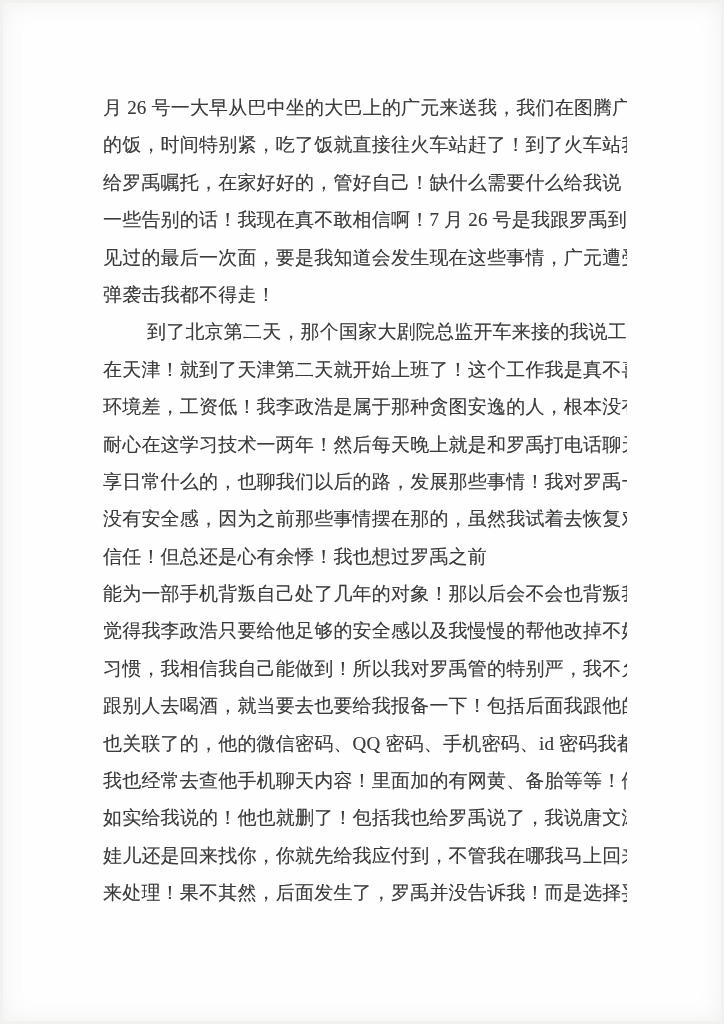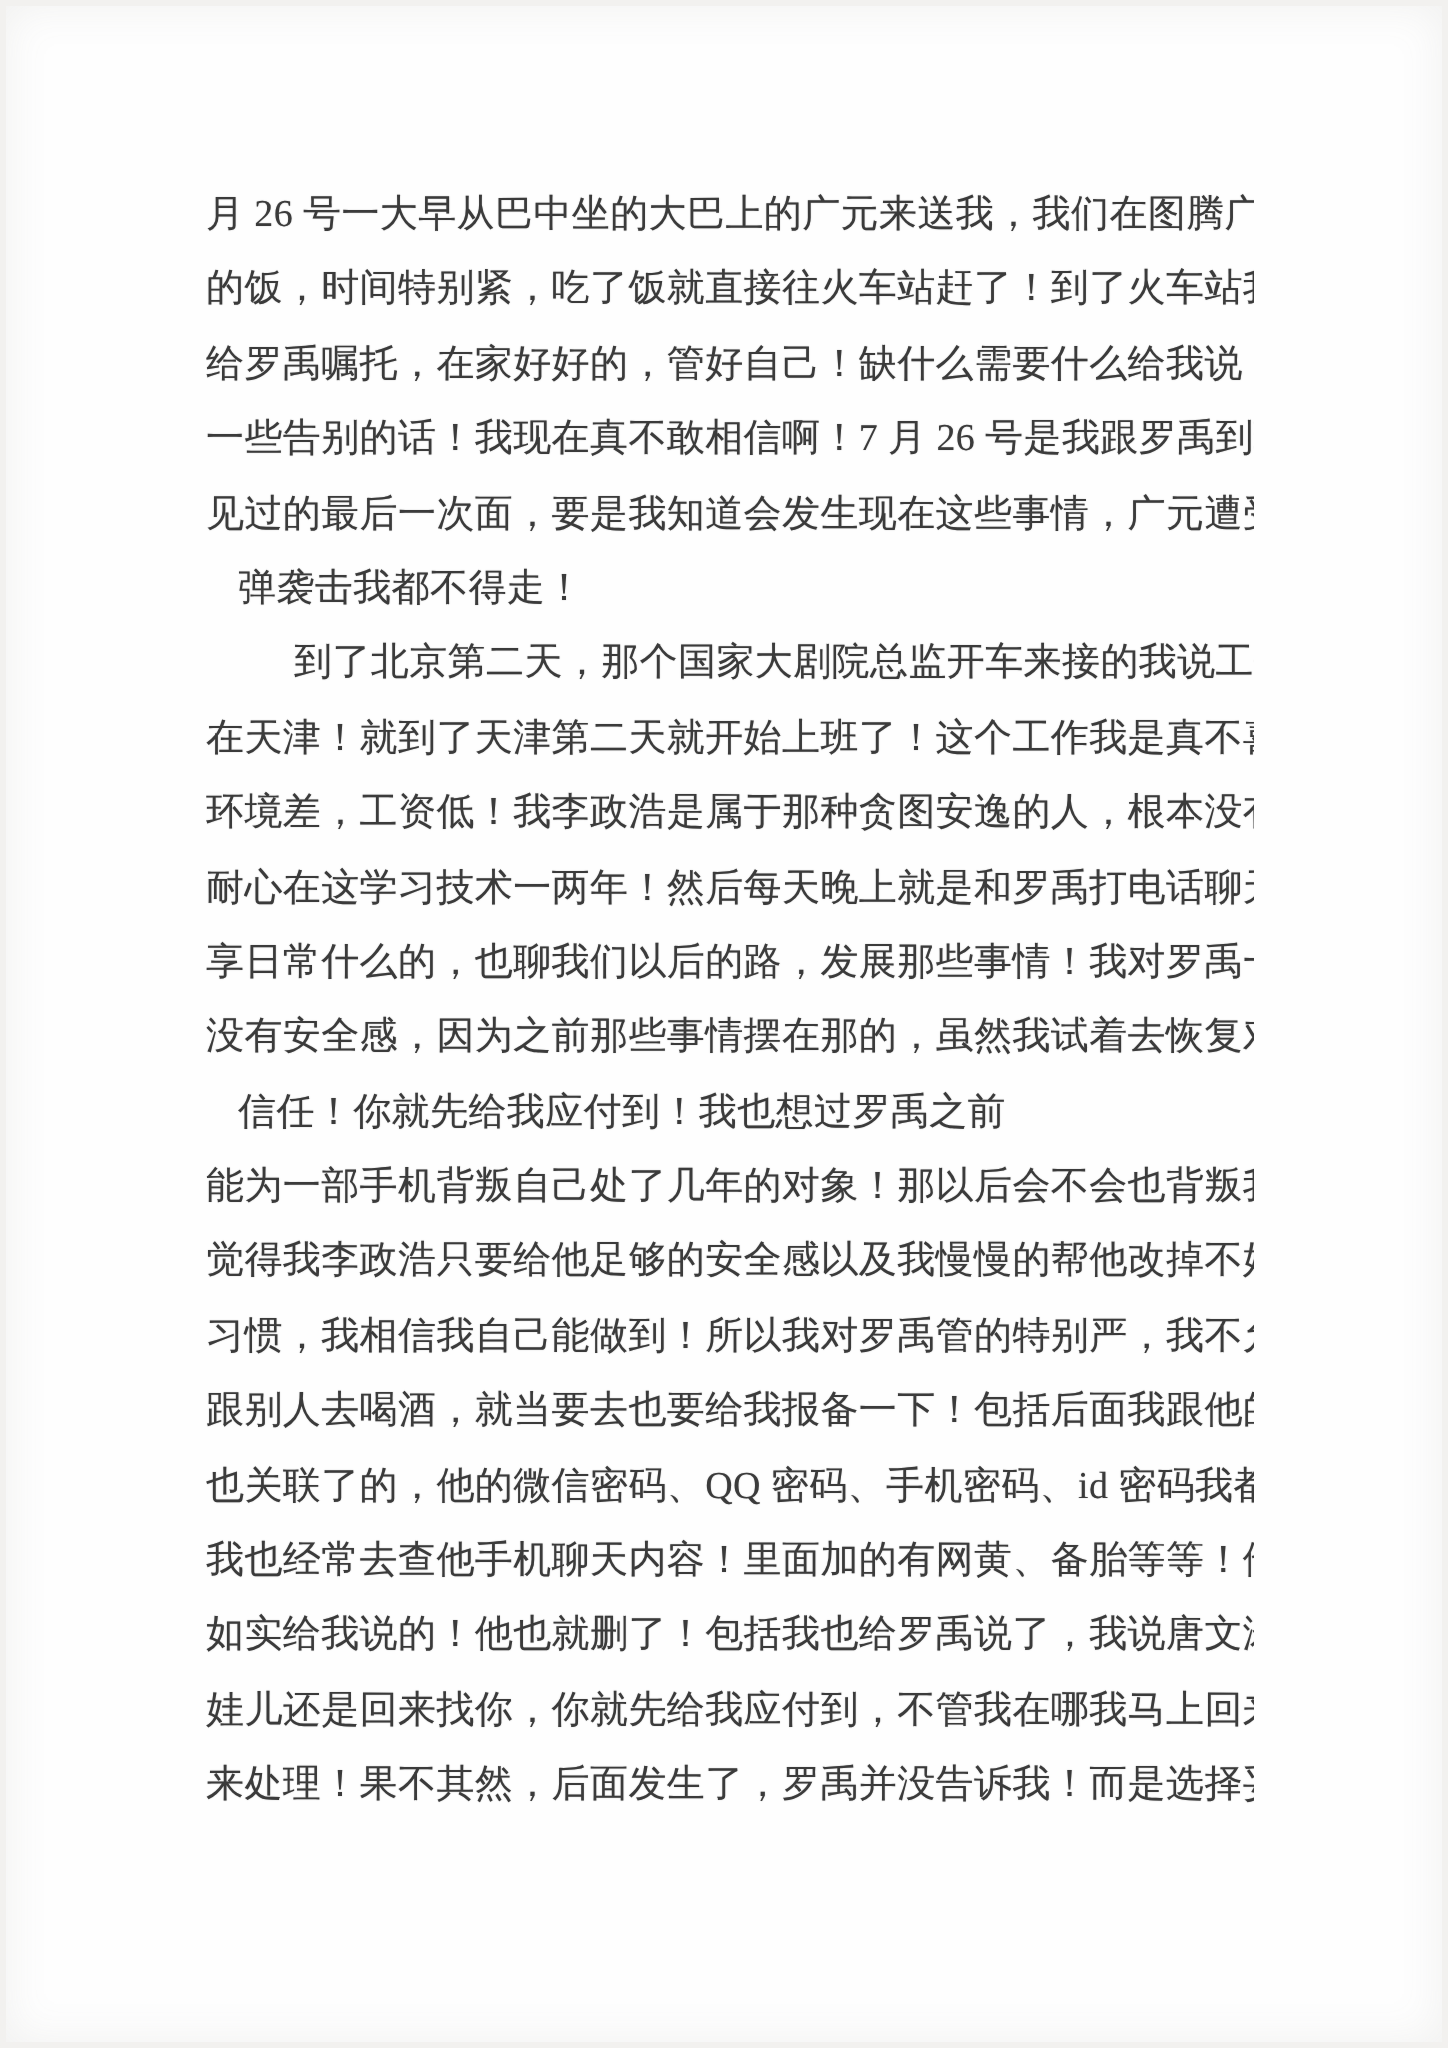--- a/index.html
+++ b/index.html
@@ -37,21 +37,20 @@
     white-space: nowrap;
     overflow: hidden;
     text-align: justify;
     text-align-last: justify;
     letter-spacing: 0.2px;
     text-shadow: 0 0 0.6px rgba(70,70,70,0.45);
   }
   .line.short {
     text-align: center;
     text-align-last: left;
-    margin-left: 16px;
   }
   .line.indent {
     padding-left: 44px;
   }
 </style>
 </head>
 <body>
 
 <div class="page">
   <div class="text-block">
@@ -60,21 +59,21 @@
     <div class="line">给罗禹嘱托，在家好好的，管好自己！缺什么需要什么给我说！以及</div>
     <div class="line">一些告别的话！我现在真不敢相信啊！7 月 26 号是我跟罗禹到现在</div>
     <div class="line">见过的最后一次面，要是我知道会发生现在这些事情，广元遭受原子</div>
     <div class="line short">弹袭击我都不得走！</div>
     <div class="line indent">到了北京第二天，那个国家大剧院总监开车来接的我说工作地点</div>
     <div class="line">在天津！就到了天津第二天就开始上班了！这个工作我是真不喜欢！</div>
     <div class="line">环境差，工资低！我李政浩是属于那种贪图安逸的人，根本没有什么</div>
     <div class="line">耐心在这学习技术一两年！然后每天晚上就是和罗禹打电话聊天，分</div>
     <div class="line">享日常什么的，也聊我们以后的路，发展那些事情！我对罗禹一直都</div>
     <div class="line">没有安全感，因为之前那些事情摆在那的，虽然我试着去恢复对他的</div>
-    <div class="line short">信任！你就先给我应付到！我也想过罗禹之前</div>
+    <div class="line short">信任！但总还是心有余悸！我也想过罗禹之前</div>
     <div class="line">能为一部手机背叛自己处了几年的对象！那以后会不会也背叛我？我</div>
     <div class="line">觉得我李政浩只要给他足够的安全感以及我慢慢的帮他改掉不好的</div>
     <div class="line">习惯，我相信我自己能做到！所以我对罗禹管的特别严，我不允许他</div>
     <div class="line">跟别人去喝酒，就当要去也要给我报备一下！包括后面我跟他的 QQ</div>
     <div class="line">也关联了的，他的微信密码、QQ 密码、手机密码、id 密码我都知道！</div>
     <div class="line">我也经常去查他手机聊天内容！里面加的有网黄、备胎等等！他都是</div>
     <div class="line">如实给我说的！他也就删了！包括我也给罗禹说了，我说唐文涛那个</div>
     <div class="line">娃儿还是回来找你，你就先给我应付到，不管我在哪我马上回来，我</div>
     <div class="line">来处理！果不其然，后面发生了，罗禹并没告诉我！而是选择妥协唐</div>
   </div>

